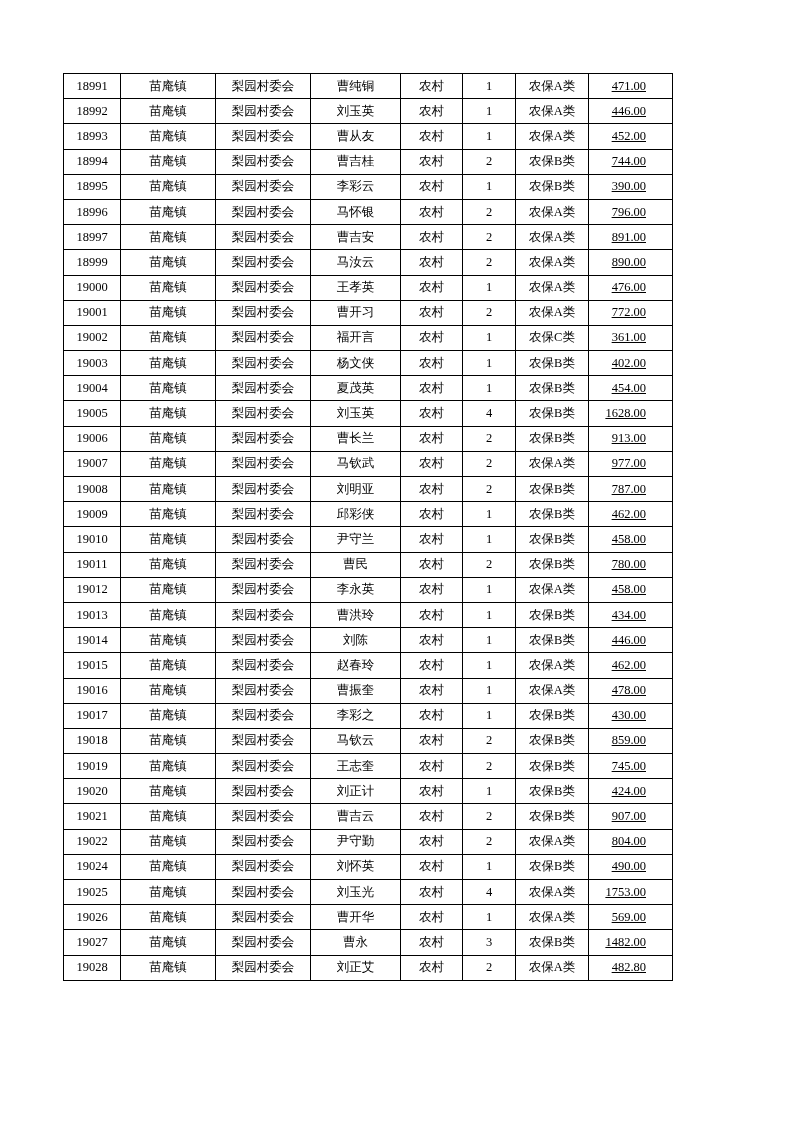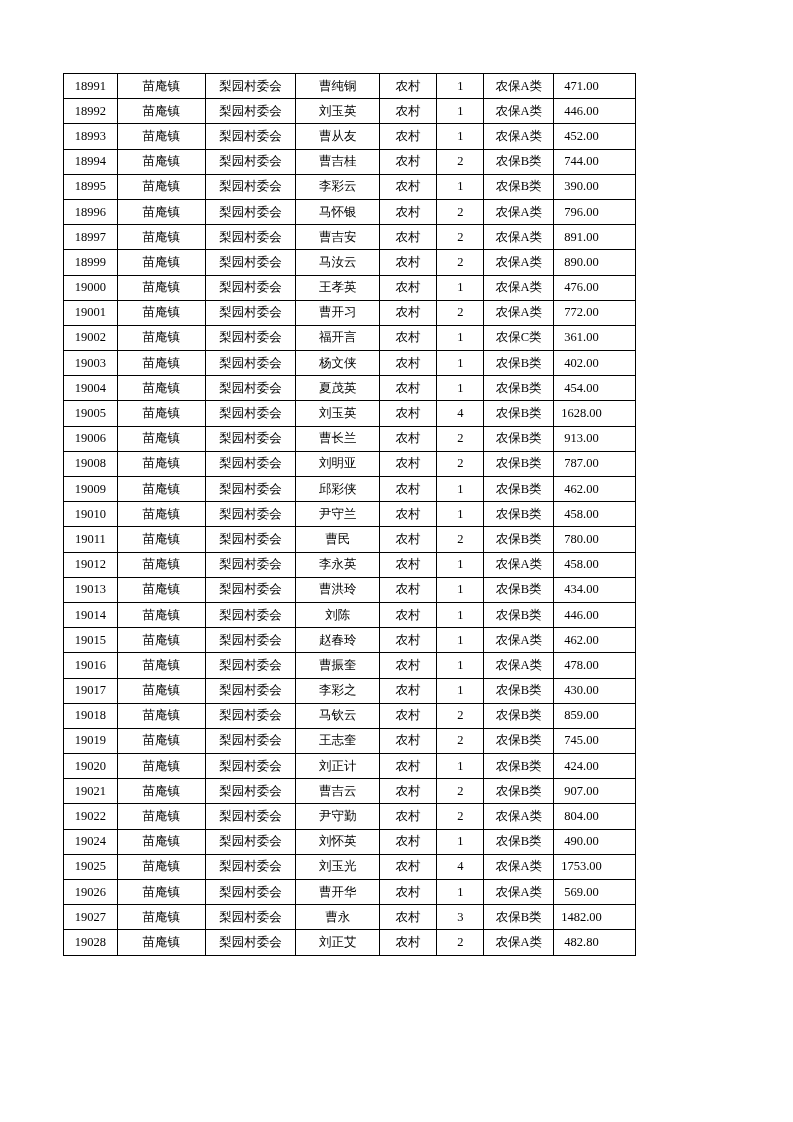--- a/index.html
+++ b/index.html
@@ -3,21 +3,21 @@
 <meta charset="utf-8">
 <style>
   html, body {
     margin: 0;
     padding: 0;
     background: #ffffff;
     font-family: "Liberation Serif", "DejaVu Serif", serif;
   }
   .page {
     position: relative;
-    width: 636px;
+    width: 793px;
     height: 1122px;
     background: #ffffff;
     overflow: hidden;
   }
   table.grid {
     position: absolute;
     left: 63px;
     top: 73px;
     border-collapse: collapse;
     table-layout: fixed;
@@ -28,21 +28,23 @@
     color: #000000;
     text-align: center;
     vertical-align: middle;
     padding: 0;
     white-space: nowrap;
     overflow: hidden;
     height: 24.2px;
   }
   table.grid tr { height: 25.18px; }
   table.grid td.col-amount {
+    text-align: right;
     padding-right: 26px;
+    text-decoration: underline;
   }
 </style>
 </head>
 <body>
 
 <div class="page">
   <table class="grid">
     <colgroup>
       <col style="width:57px">
       <col style="width:95px">
@@ -198,20 +200,30 @@
           <td class="col-row-id">19006</td>
           <td class="col-town">苗庵镇</td>
           <td class="col-village">梨园村委会</td>
           <td class="col-person-name">曹长兰</td>
           <td class="col-category">农村</td>
           <td class="col-person-count">2</td>
           <td class="col-insurance-type">农保B类</td>
           <td class="col-amount">913.00</td>
         </tr>
         <tr>
+          <td class="col-row-id">19007</td>
+          <td class="col-town">苗庵镇</td>
+          <td class="col-village">梨园村委会</td>
+          <td class="col-person-name">马钦武</td>
+          <td class="col-category">农村</td>
+          <td class="col-person-count">2</td>
+          <td class="col-insurance-type">农保A类</td>
+          <td class="col-amount">977.00</td>
+        </tr>
+        <tr>
           <td class="col-row-id">19008</td>
           <td class="col-town">苗庵镇</td>
           <td class="col-village">梨园村委会</td>
           <td class="col-person-name">刘明亚</td>
           <td class="col-category">农村</td>
           <td class="col-person-count">2</td>
           <td class="col-insurance-type">农保B类</td>
           <td class="col-amount">787.00</td>
         </tr>
         <tr>

